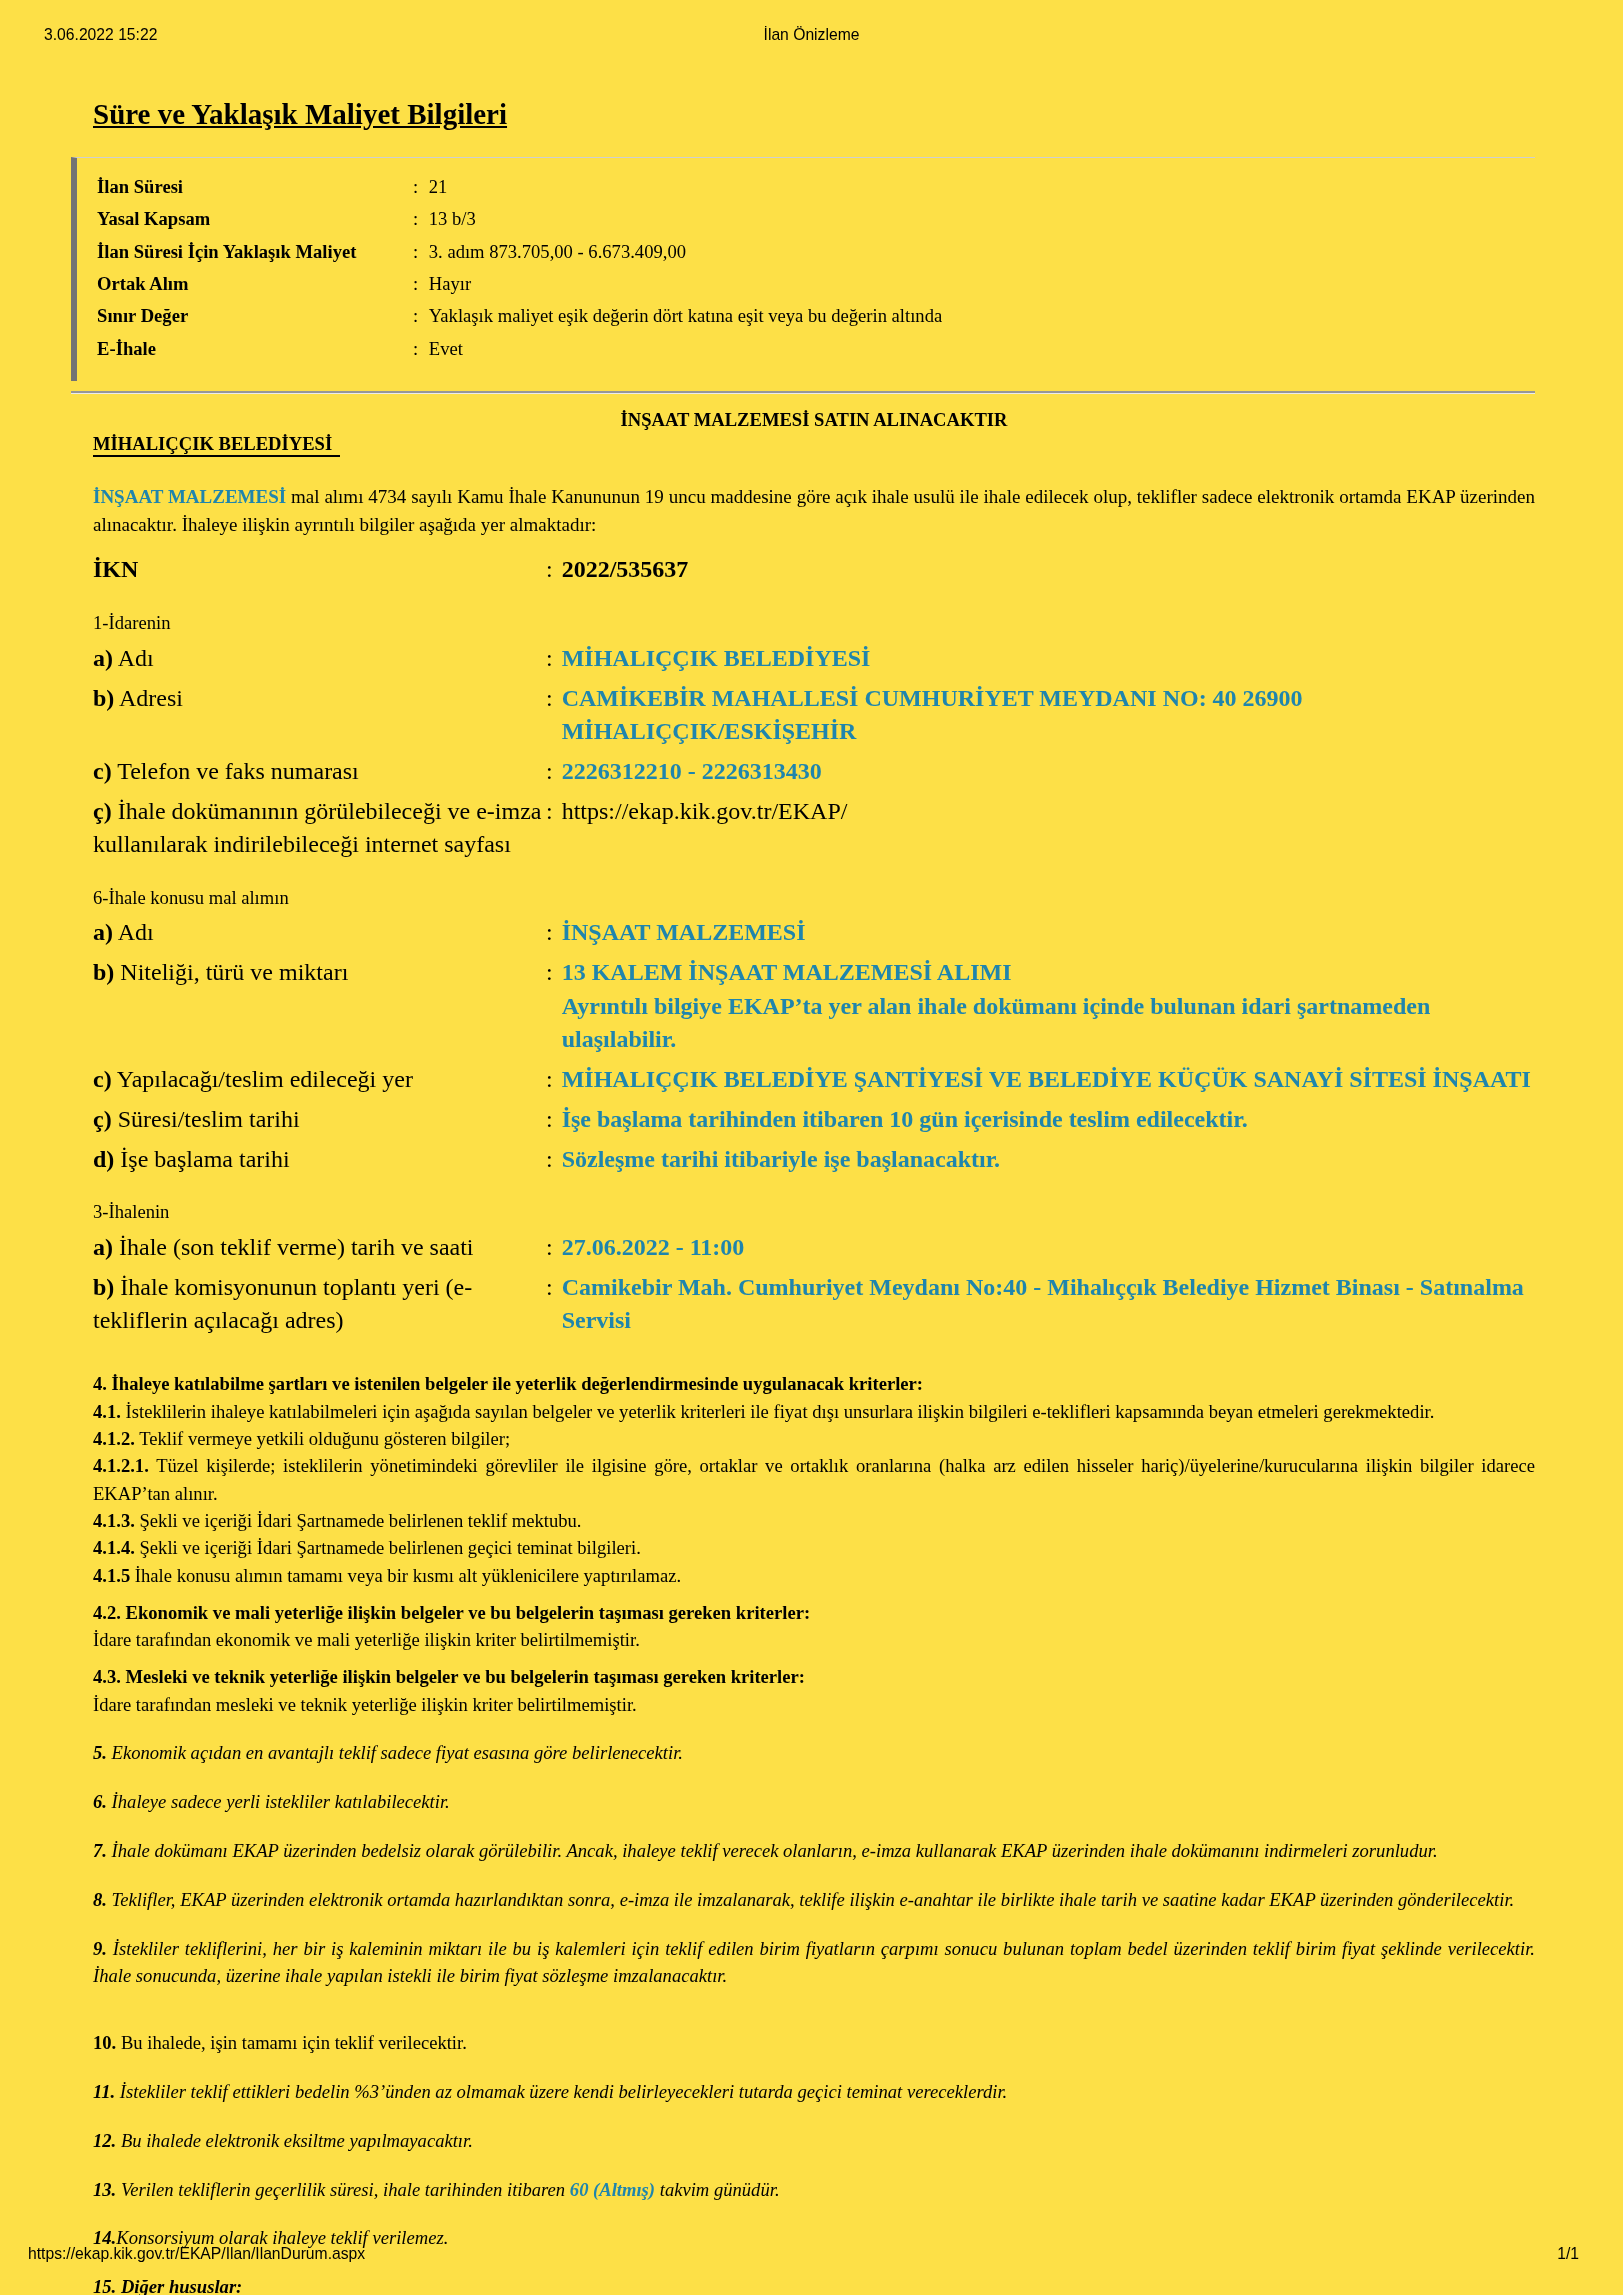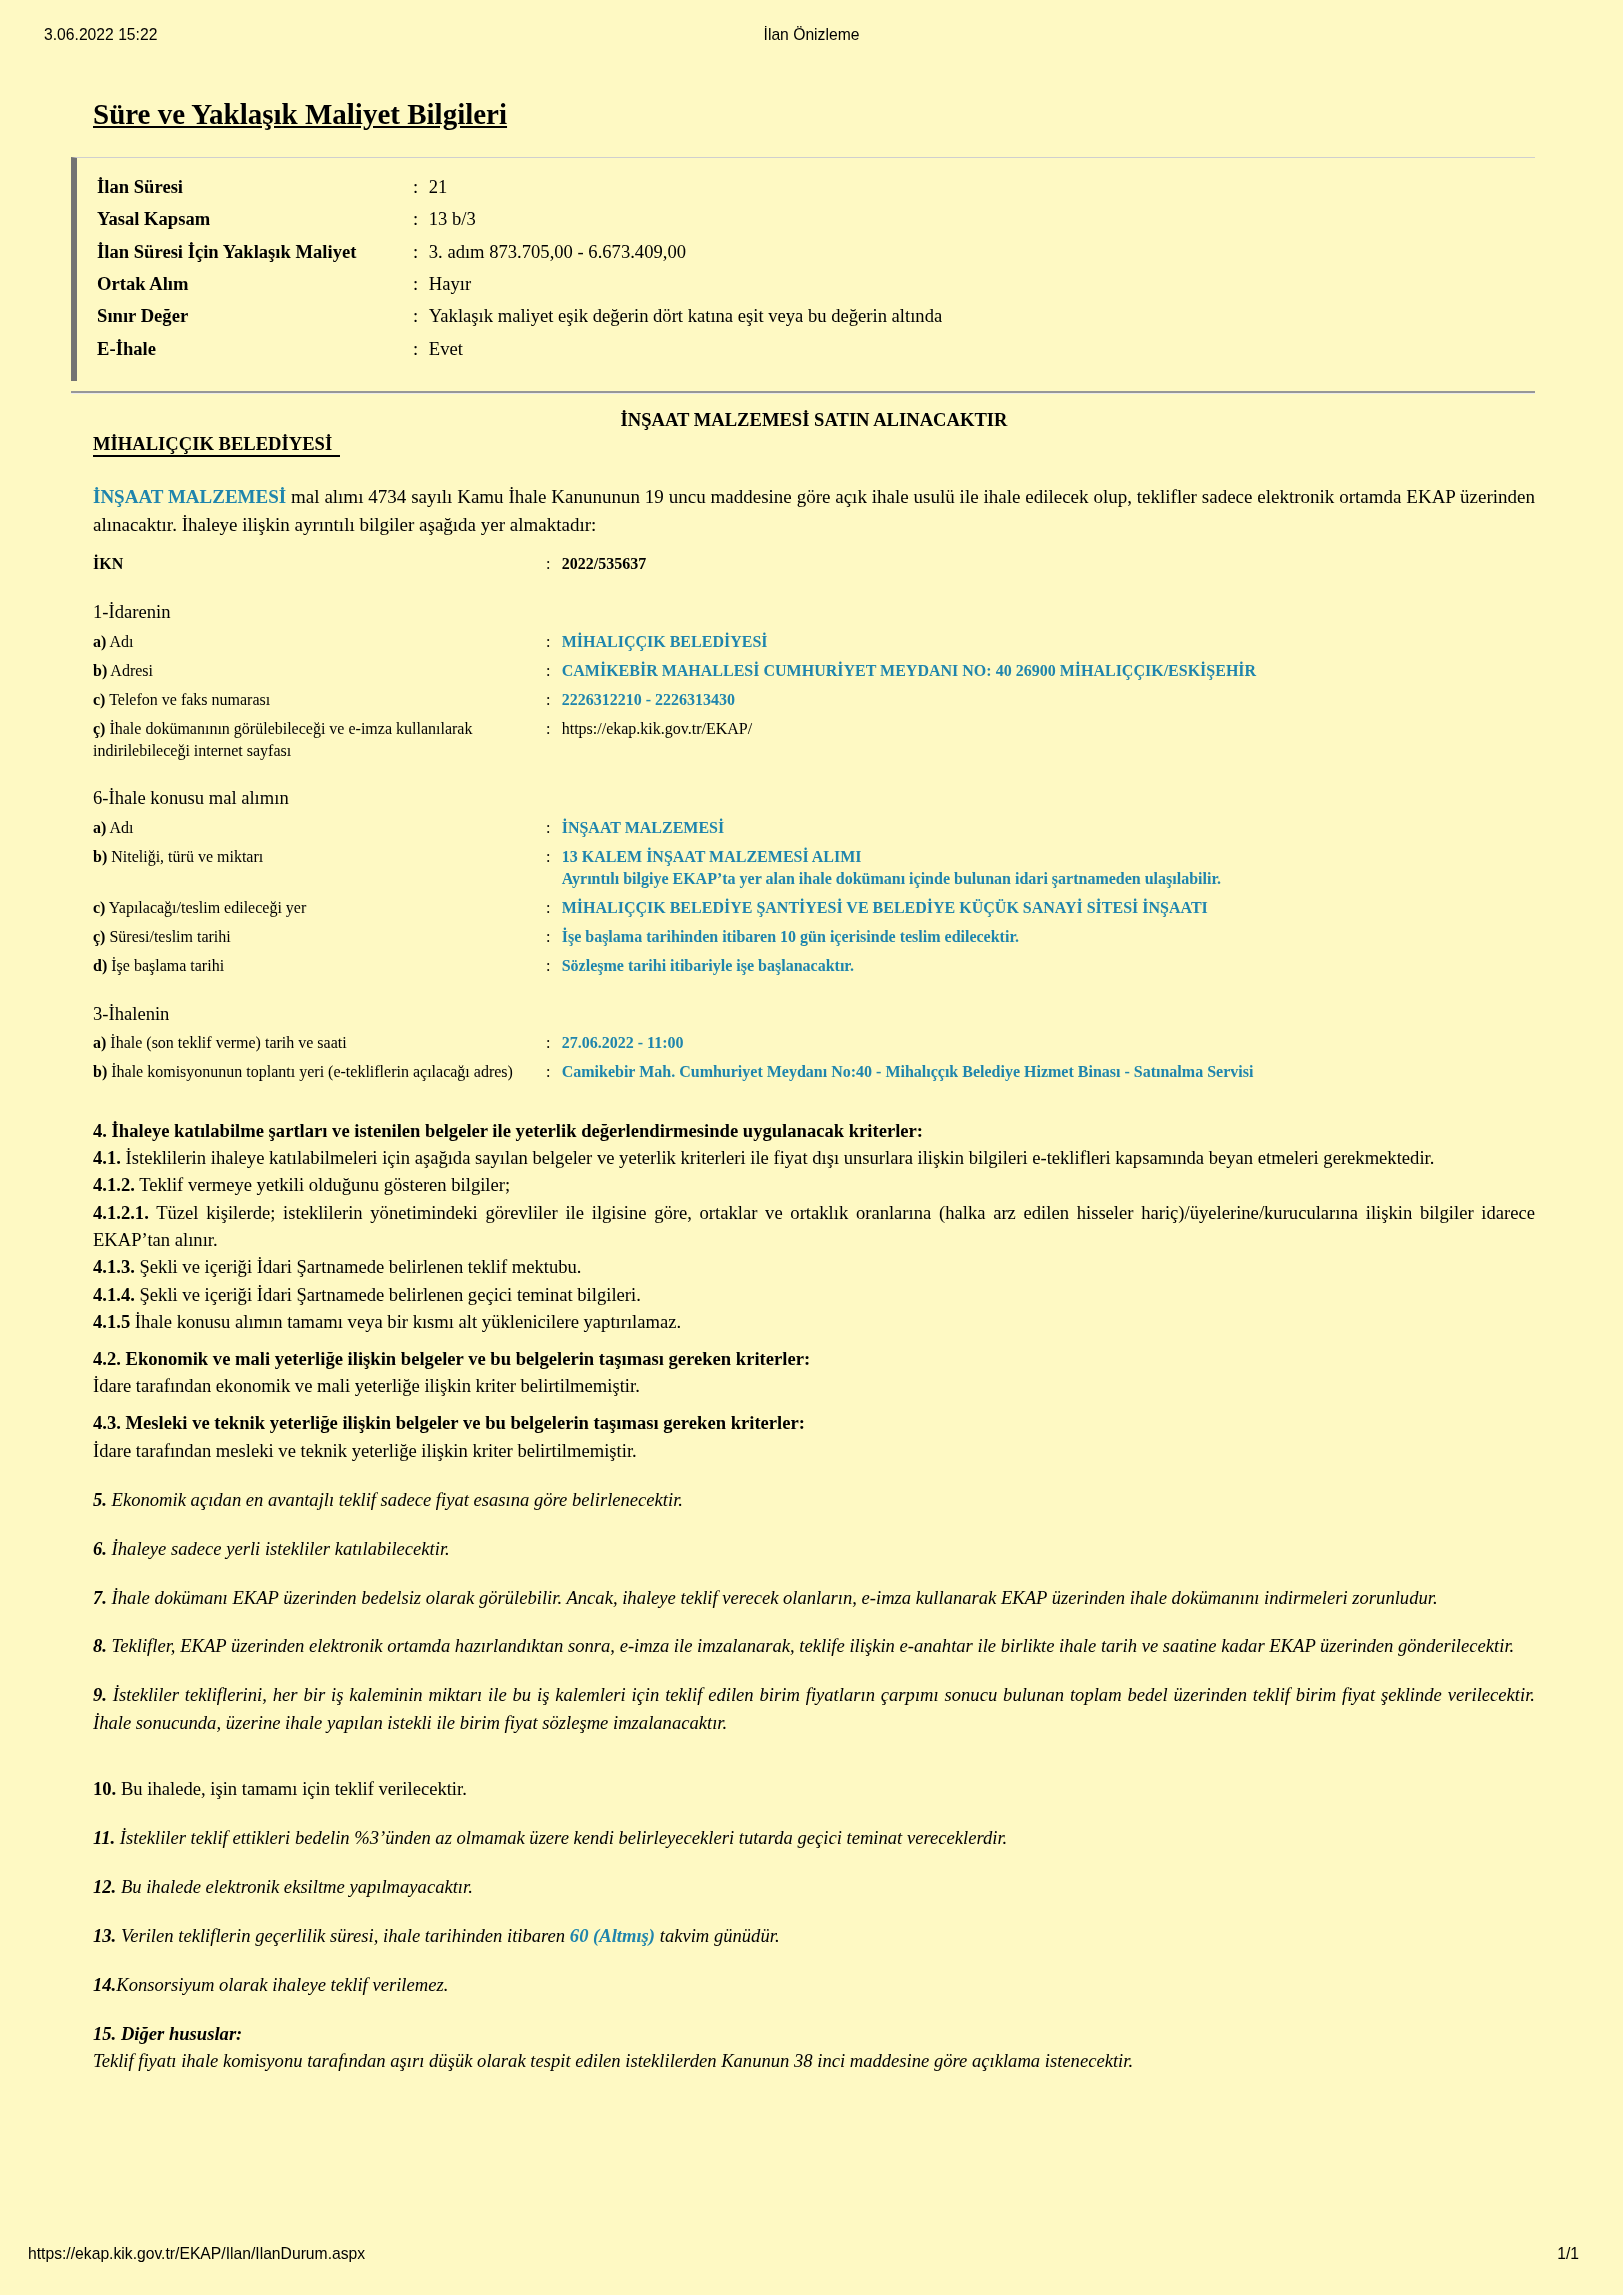--- a/index.html
+++ b/index.html
@@ -1,16 +1,16 @@
 <!DOCTYPE html>
 <html style="--accent: #1f85ad;"><head>
 <meta charset="utf-8">
 <style>
   html,body{margin:0;padding:0;background:#fff;}
-  .page{position:relative;width:1623px;height:2296px;background:#fef9c3;overflow:hidden;
+  .page{position:relative;width:1623px;height:2296px;background:#fde047;overflow:hidden;
         font-family:"Liberation Serif","DejaVu Serif",serif;color:#000;}
   
   .hdr{position:absolute;top:25.5px;left:44px;right:44px;display:grid;
        grid-template-columns:1fr auto 1fr;align-items:baseline;
        font-family:"Liberation Sans","DejaVu Sans",sans-serif;font-size:15.7px;}
   .hdr .c{text-align:center;}
   .ftr{position:absolute;bottom:33px;left:28px;right:44px;display:flex;
        justify-content:space-between;align-items:baseline;
        font-family:"Liberation Sans","DejaVu Sans",sans-serif;font-size:15.7px;}
   
@@ -21,21 +21,21 @@
   .info-row{display:grid;grid-template-columns:316px 15.7px 1fr;
             font-size:18.6px;line-height:1.32;padding:3.9px 0;}
   .info-row .lab{font-weight:bold;}
   .rule{border:none;height:0;border-top:2px solid #979797;border-bottom:1px solid #ececec;
         margin:9.8px 0 0 -22.5px;}
   .center-head{text-align:center;font-weight:bold;font-size:18.6px;margin:15.7px 0 0 0;}
   .org{display:inline-block;font-weight:bold;font-size:18.6px;border-bottom:2px solid #000;
        padding-right:7.8px;margin-top:2px;}
   .intro{font-size:19px;line-height:1.5;text-align:justify;margin:25.5px 0 0 0;}
   .accent{color:var(--accent,#1f85ad);font-weight:bold;}
-  .kv{display:grid;grid-template-columns:453px 15.7px 1fr;font-size:16px;
+  .kv{display:grid;grid-template-columns:453px 15.7px 1fr;font-size:24px;
       line-height:1.38;margin:6.9px 0;}
   .kv .lab b{font-weight:bold;}
   .kv .val{font-weight:bold;color:var(--accent,#1f85ad);}
   .kv .val.plain{font-weight:normal;color:#000;}
   .kv .val.dark{color:#000;}
   .sec-head{font-size:18.6px;margin:25.5px 0 7.8px 0;}
   .mt-ikn{margin-top:13.7px;}
   .clauses{margin-top:33px;}
   .clause{font-size:18.6px;line-height:1.47;margin:0;text-align:justify;}
   .clause b{font-weight:bold;}

